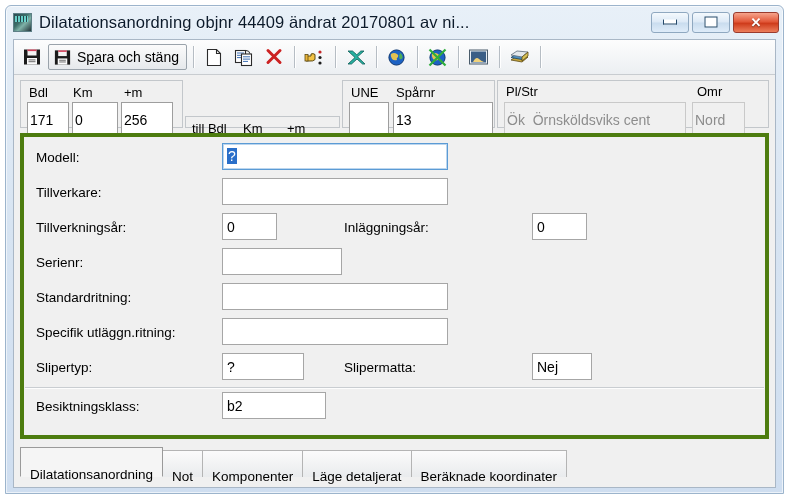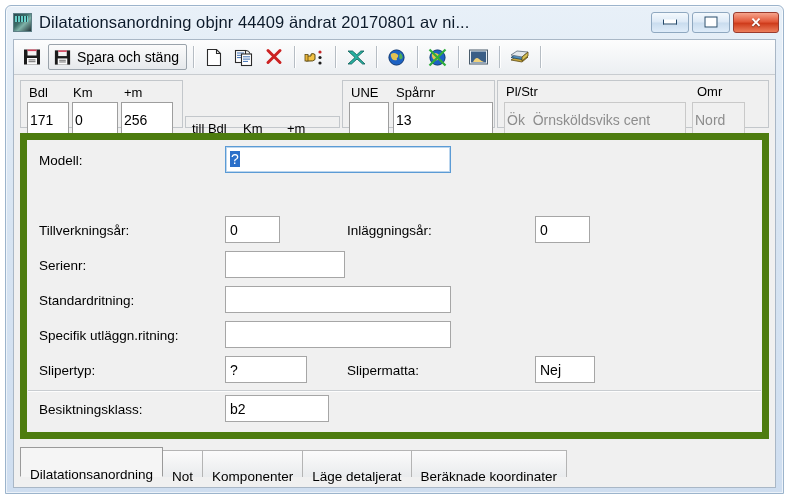--- a/index.html
+++ b/index.html
@@ -98,21 +98,21 @@
   .tin{
     position:absolute;box-sizing:border-box;height:35px;
     border:1px solid #9e9e9e;background:#fff;
     font-family:"Liberation Sans",sans-serif;font-size:14px;color:#000;
     padding:2px 2px;line-height:19px;
   }
   .tin.dis{background:#f0f0f0;color:#8d8d8d;border-color:#c9c9c9;}
   
   .panel{
     position:absolute;left:6px;right:6px;top:93px;bottom:48px;
-    background:#f0f0f0;border:7px solid #4d7c0f;box-sizing:border-box;
+    background:#f0f0f0;border:4px solid #4d7c0f;box-sizing:border-box;
   }
   .row{position:absolute;left:0;right:0;height:30px;}
   .lbl{position:absolute;left:12px;font-size:13.5px;color:#000;white-space:nowrap;line-height:30px;}
   .lbl2{position:absolute;font-size:13.5px;color:#000;white-space:nowrap;line-height:30px;}
   .fin{
     position:absolute;box-sizing:border-box;height:27px;
     border:1px solid #a6a6a6;background:#fff;
     font-family:"Liberation Sans",sans-serif;font-size:14px;color:#000;
     padding:2px 4px;line-height:21px;
   }
@@ -320,20 +320,24 @@
 
     <div class="panel">
 
       <div class="row" style="top:6px;">
         <span class="lbl">Modell:</span>
         <span class="fin focused" style="left:198px;width:226px;">
           <span class="sel">?</span>
         </span>
       </div>
 
+      <div class="row" style="top:41px;">
+        <span class="lbl">Tillverkare:</span>
+        <input class="fin" style="left: 198px; width: 226px;" value="">
+      </div>
 
       <div class="row" style="top:76px;">
         <span class="lbl">Tillverkningsår:</span>
         <input class="fin" style="left: 198px; width: 55px;" value="0">
         <span class="lbl2" style="left:320px;">Inläggningsår:</span>
         <input class="fin" style="left: 508px; width: 55px;" value="0">
       </div>
 
       <div class="row" style="top:111px;">
         <span class="lbl">Serienr:</span>

